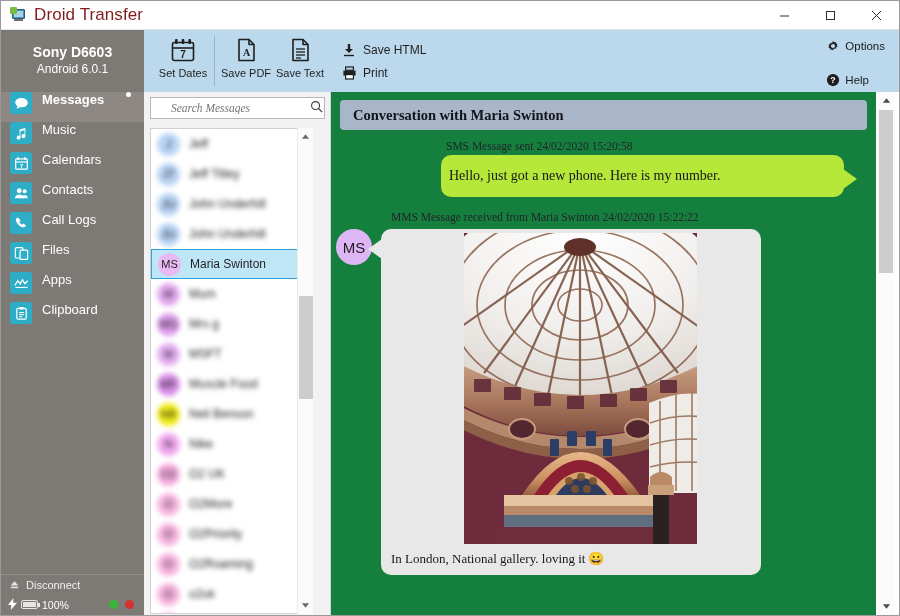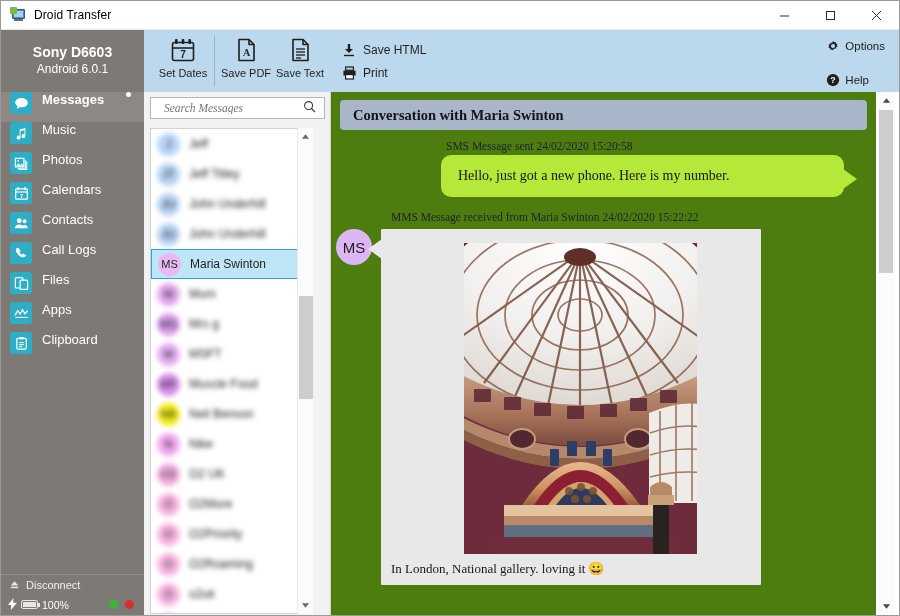--- a/index.html
+++ b/index.html
@@ -29,21 +29,21 @@
     background:#a7d3e8;
   }
   .tb-icon .andro {
     position: absolute; left: 0px; top: 0px; width: 7px; height: 7px;
     background: #7cbb42; border-radius: 1px;
   }
   .tb-icon .base {
     position:absolute; left:4px; top:12px; width:9px; height:2px; background:#6f6f6f;
   }
   .tb-title {
-    margin-left: 8px; font-size: 12px; color: #000000; letter-spacing: .1px;
+    margin-left: 8px; font-size: 17px; color: #7f1d1d; letter-spacing: .1px;
   }
   .win-btns { margin-left: auto; display: flex; height: 29px; }
   .win-btn {
     width: 46px; height: 29px; display: flex; align-items: center; justify-content: center;
     font-size: 13px; color: #2b2b2b; line-height: 1;
   }
   .win-btn svg { display:block; }
 
   
   .toolbar {
@@ -115,21 +115,21 @@
   .led { width: 9px; height: 9px; border-radius: 50%; }
 
   
   .contacts {
     position: absolute; left: 143px; top: 91px; width: 186px; height: 523px;
     background: #f2f2f2;
   }
   .searchwrap { padding: 5px 5px 4px 6px; }
   .searchbox {
     height: 22px; background: #fff; border: 1px solid #b6b6b6;
-    display: flex; align-items: center; padding: 0 13px;
+    display: flex; align-items: center; padding: 0 20px;
   }
   .searchbox input {
     flex: 1; border: none; outline: none; font-size: 11.5px;
     font-family: "Liberation Serif", serif; font-style: italic; color: #7a7a7a;
   }
   .list {
     position: absolute; left: 6px; top: 36px; width: 163px; bottom: 1px;
     background: #fff; border: 1px solid #d2d2d2; border-right: none; overflow: hidden;
   }
   .crow {
@@ -152,51 +152,51 @@
   .sbar { background: #fbfbfb; }
   .sb-arrow {
     position: absolute; left: 0; width: 100%; height: 17px;
     display: flex; align-items: center; justify-content: center; color: #5a5a5a;
   }
   .sb-thumb { position: absolute; left: 1px; width: 14px; background: #cdcdcd; }
 
   
   .conv {
     position: absolute; left: 329px; top: 91px; right: 23px; height: 523px;
-    background: #4d7c0f; border-left: 1px solid #d2d2d2; overflow: hidden;
+    background: #15803d; border-left: 1px solid #d2d2d2; overflow: hidden;
   }
   .conv-header {
     margin: 8px 9px 0 9px; height: 30px; background: #a9b5c9; border-radius: 4px;
     display: flex; align-items: center; padding-left: 13px;
     font-family: "Liberation Serif", serif; font-weight: bold; font-size: 14.5px; color: #12141a;
   }
   .meta {
     font-family: "Liberation Serif", serif; font-size: 11.5px; color: #20242b;
   }
   .sent-meta { margin: 10px 0 3px 0; padding-left: 115px; }
   .bubble-out {
     position: relative; margin-left: 110px; margin-right: 32px;
-    background: #b5e839; border-radius: 10px; padding: 13px 17px;
+    background: #b5e839; border-radius: 10px; padding: 13px 8px;
     font-family: "Liberation Serif", serif; font-size: 14px; color: #15171b;
   }
   .bubble-out:after {
     content: ""; position: absolute; right: -13px; top: 14px;
     border-top: 10px solid transparent; border-bottom: 10px solid transparent;
     border-left: 14px solid #b5e839;
   }
   .recv-meta { margin: 14px 0 6px 0; padding-left: 60px; }
   .mms-row { display: flex; align-items: flex-start; padding-left: 0px; }
   .mms-av {
     width: 36px; height: 36px; border-radius: 50%; background: #dfb6f5;
     display: flex; align-items: center; justify-content: center;
     font-size: 15px; color: #1b1b1b; margin: 0 9px 0 5px; flex: 0 0 36px;
   }
   .bubble-in {
-    position: relative; background: #e8e8e8; border-radius: 1px;
-    padding: 14px 10px 8px 10px; width: 380px;
+    position: relative; background: #e8e8e8; border-radius: 10px;
+    padding: 4px 10px 8px 10px; width: 380px;
   }
   .bubble-in:before {
     content: ""; position: absolute; left: -13px; top: 10px;
     border-top: 10px solid transparent; border-bottom: 10px solid transparent;
     border-right: 14px solid #e8e8e8;
   }
   .mms-cap {
     margin-top: 7px; font-family: "Liberation Serif", serif; font-size: 13px; color: #15171b;
   }
   .photo {
@@ -348,32 +348,20 @@
 
     <div class="nav-item">
       <span class="ico">
         <svg width="15" height="15" viewBox="0 0 16 16">
             <path d="M12 2L6 3.6v7.1a2 2 0 10.9 1.7V5.7l4.3-1.1v4.5a2 2 0 10.9 1.7V2z" fill="#fff"></path>
           </svg>
       </span>
       <span>Music</span>
     </div>
 
-    <div class="nav-item">
-      <span class="ico">
-        <svg width="15" height="15" viewBox="0 0 16 16">
-          <rect x="1.5" y="2.5" width="9" height="9" fill="none" stroke="#fff" stroke-width="1.3"></rect>
-          <path d="M12 4v9H3.5" fill="none" stroke="#fff" stroke-width="1.1"></path>
-          <path d="M13.6 5.5v9H5" fill="none" stroke="#fff" stroke-width="1.1"></path>
-          <circle cx="4.4" cy="5.2" r="1" fill="#fff"></circle>
-          <path d="M2.2 10.5l2.4-2.8 2 2 1.6-1.6 1.9 2.4z" fill="#fff"></path>
-        </svg>
-      </span>
-      <span>Photos</span>
-    </div>
 
     <div class="nav-item">
       <span class="ico">
         <svg width="15" height="15" viewBox="0 0 16 16">
           <rect x="1.8" y="3" width="12.4" height="11" rx="1" fill="none" stroke="#fff" stroke-width="1.3"></rect>
           <line x1="1.8" y1="6.4" x2="14.2" y2="6.4" stroke="#fff" stroke-width="1.3"></line>
           <rect x="3.6" y="1.2" width="1.6" height="3" fill="#fff"></rect>
           <rect x="10.8" y="1.2" width="1.6" height="3" fill="#fff"></rect>
           <text x="8" y="12.4" font-size="6" font-weight="bold" fill="#fff" text-anchor="middle" font-family="Liberation Sans, sans-serif">7</text>
         </svg>

